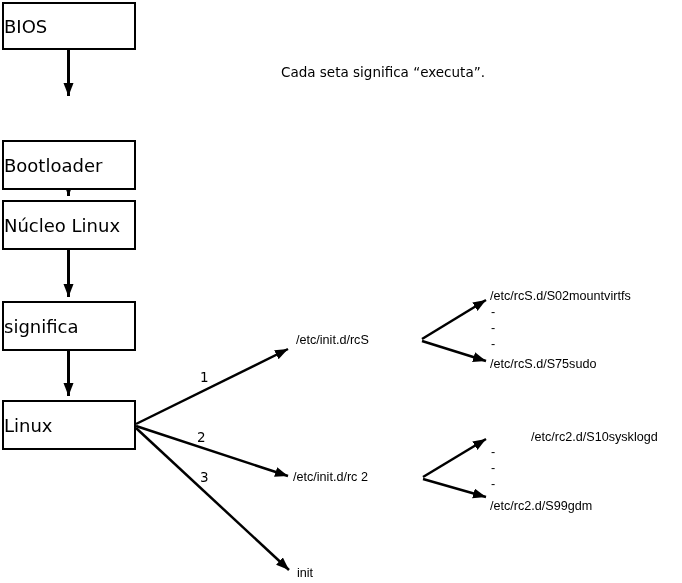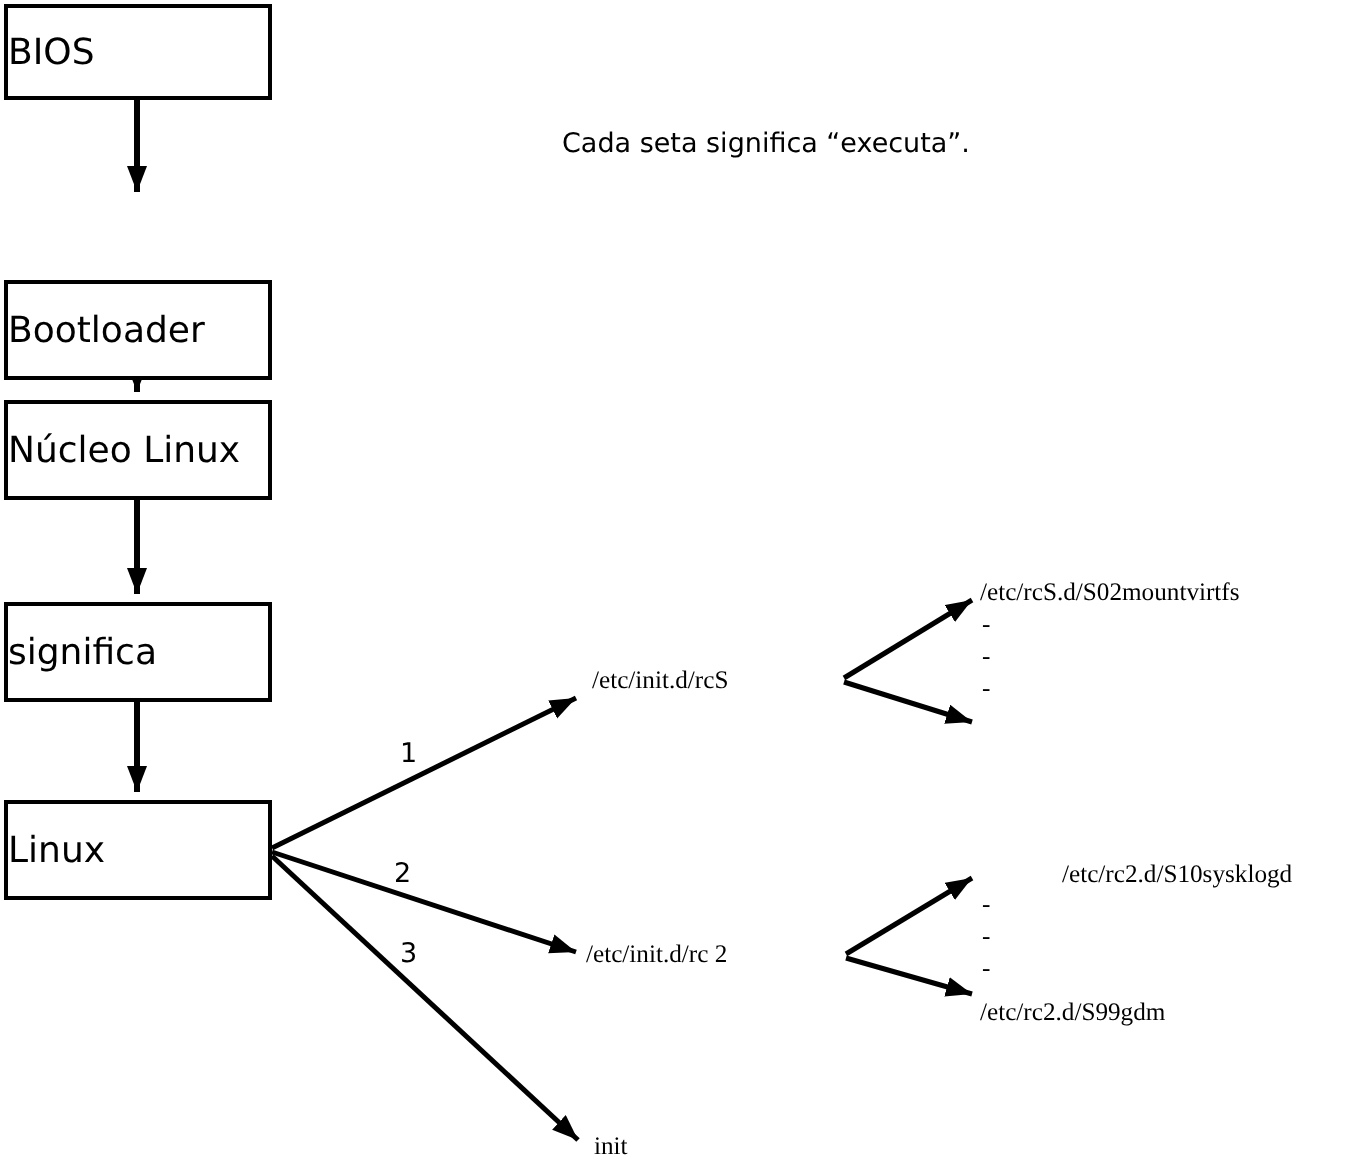--- a/index.html
+++ b/index.html
@@ -37,21 +37,21 @@
   }
   .lbl {
     position: absolute;
     white-space: pre;
     font-size: 13.5px;
     line-height: 16px;
   }
   .mono {
     position: absolute;
     white-space: pre;
-    font-family: Liberation Serif, serif;
+    font-family: Liberation Sans, sans-serif;
     font-size: 12.6px;
     line-height: 15px;
   }
   svg line {
     stroke: #000000;
   }
   .vline { stroke-width: 3; }
   .dline { stroke-width: 2.5; }
 </style>
 </head>
@@ -102,20 +102,21 @@
 
   <div class="lbl" style="left:200px; top:369px;">1</div>
   <div class="lbl" style="left:197px; top:429px;">2</div>
   <div class="lbl" style="left:200px; top:469px;">3</div>
 
   <div class="mono" style="left:296px; top:333px;">/etc/init.d/rcS</div>
   <div class="mono" style="left:490px; top:289px;">/etc/rcS.d/S02mountvirtfs</div>
   <div class="mono" style="left:491px; top:305px;">-</div>
   <div class="mono" style="left:491px; top:321px;">-</div>
   <div class="mono" style="left:491px; top:337px;">-</div>
+  <div class="mono" style="left:490px; top:357px;">/etc/rcS.d/S75sudo</div>
 
   <div class="mono" style="left:293px; top:470px;">/etc/init.d/rc 2</div>
   <div class="mono" style="left:490px; top:430px;margin-left:41px;">/etc/rc2.d/S10sysklogd</div>
   <div class="mono" style="left:491px; top:445px;">-</div>
   <div class="mono" style="left:491px; top:461px;">-</div>
   <div class="mono" style="left:491px; top:477px;">-</div>
   <div class="mono" style="left:490px; top:499px;">/etc/rc2.d/S99gdm</div>
 
   <div class="mono" style="left:297px; top:566px;">init</div>
 

